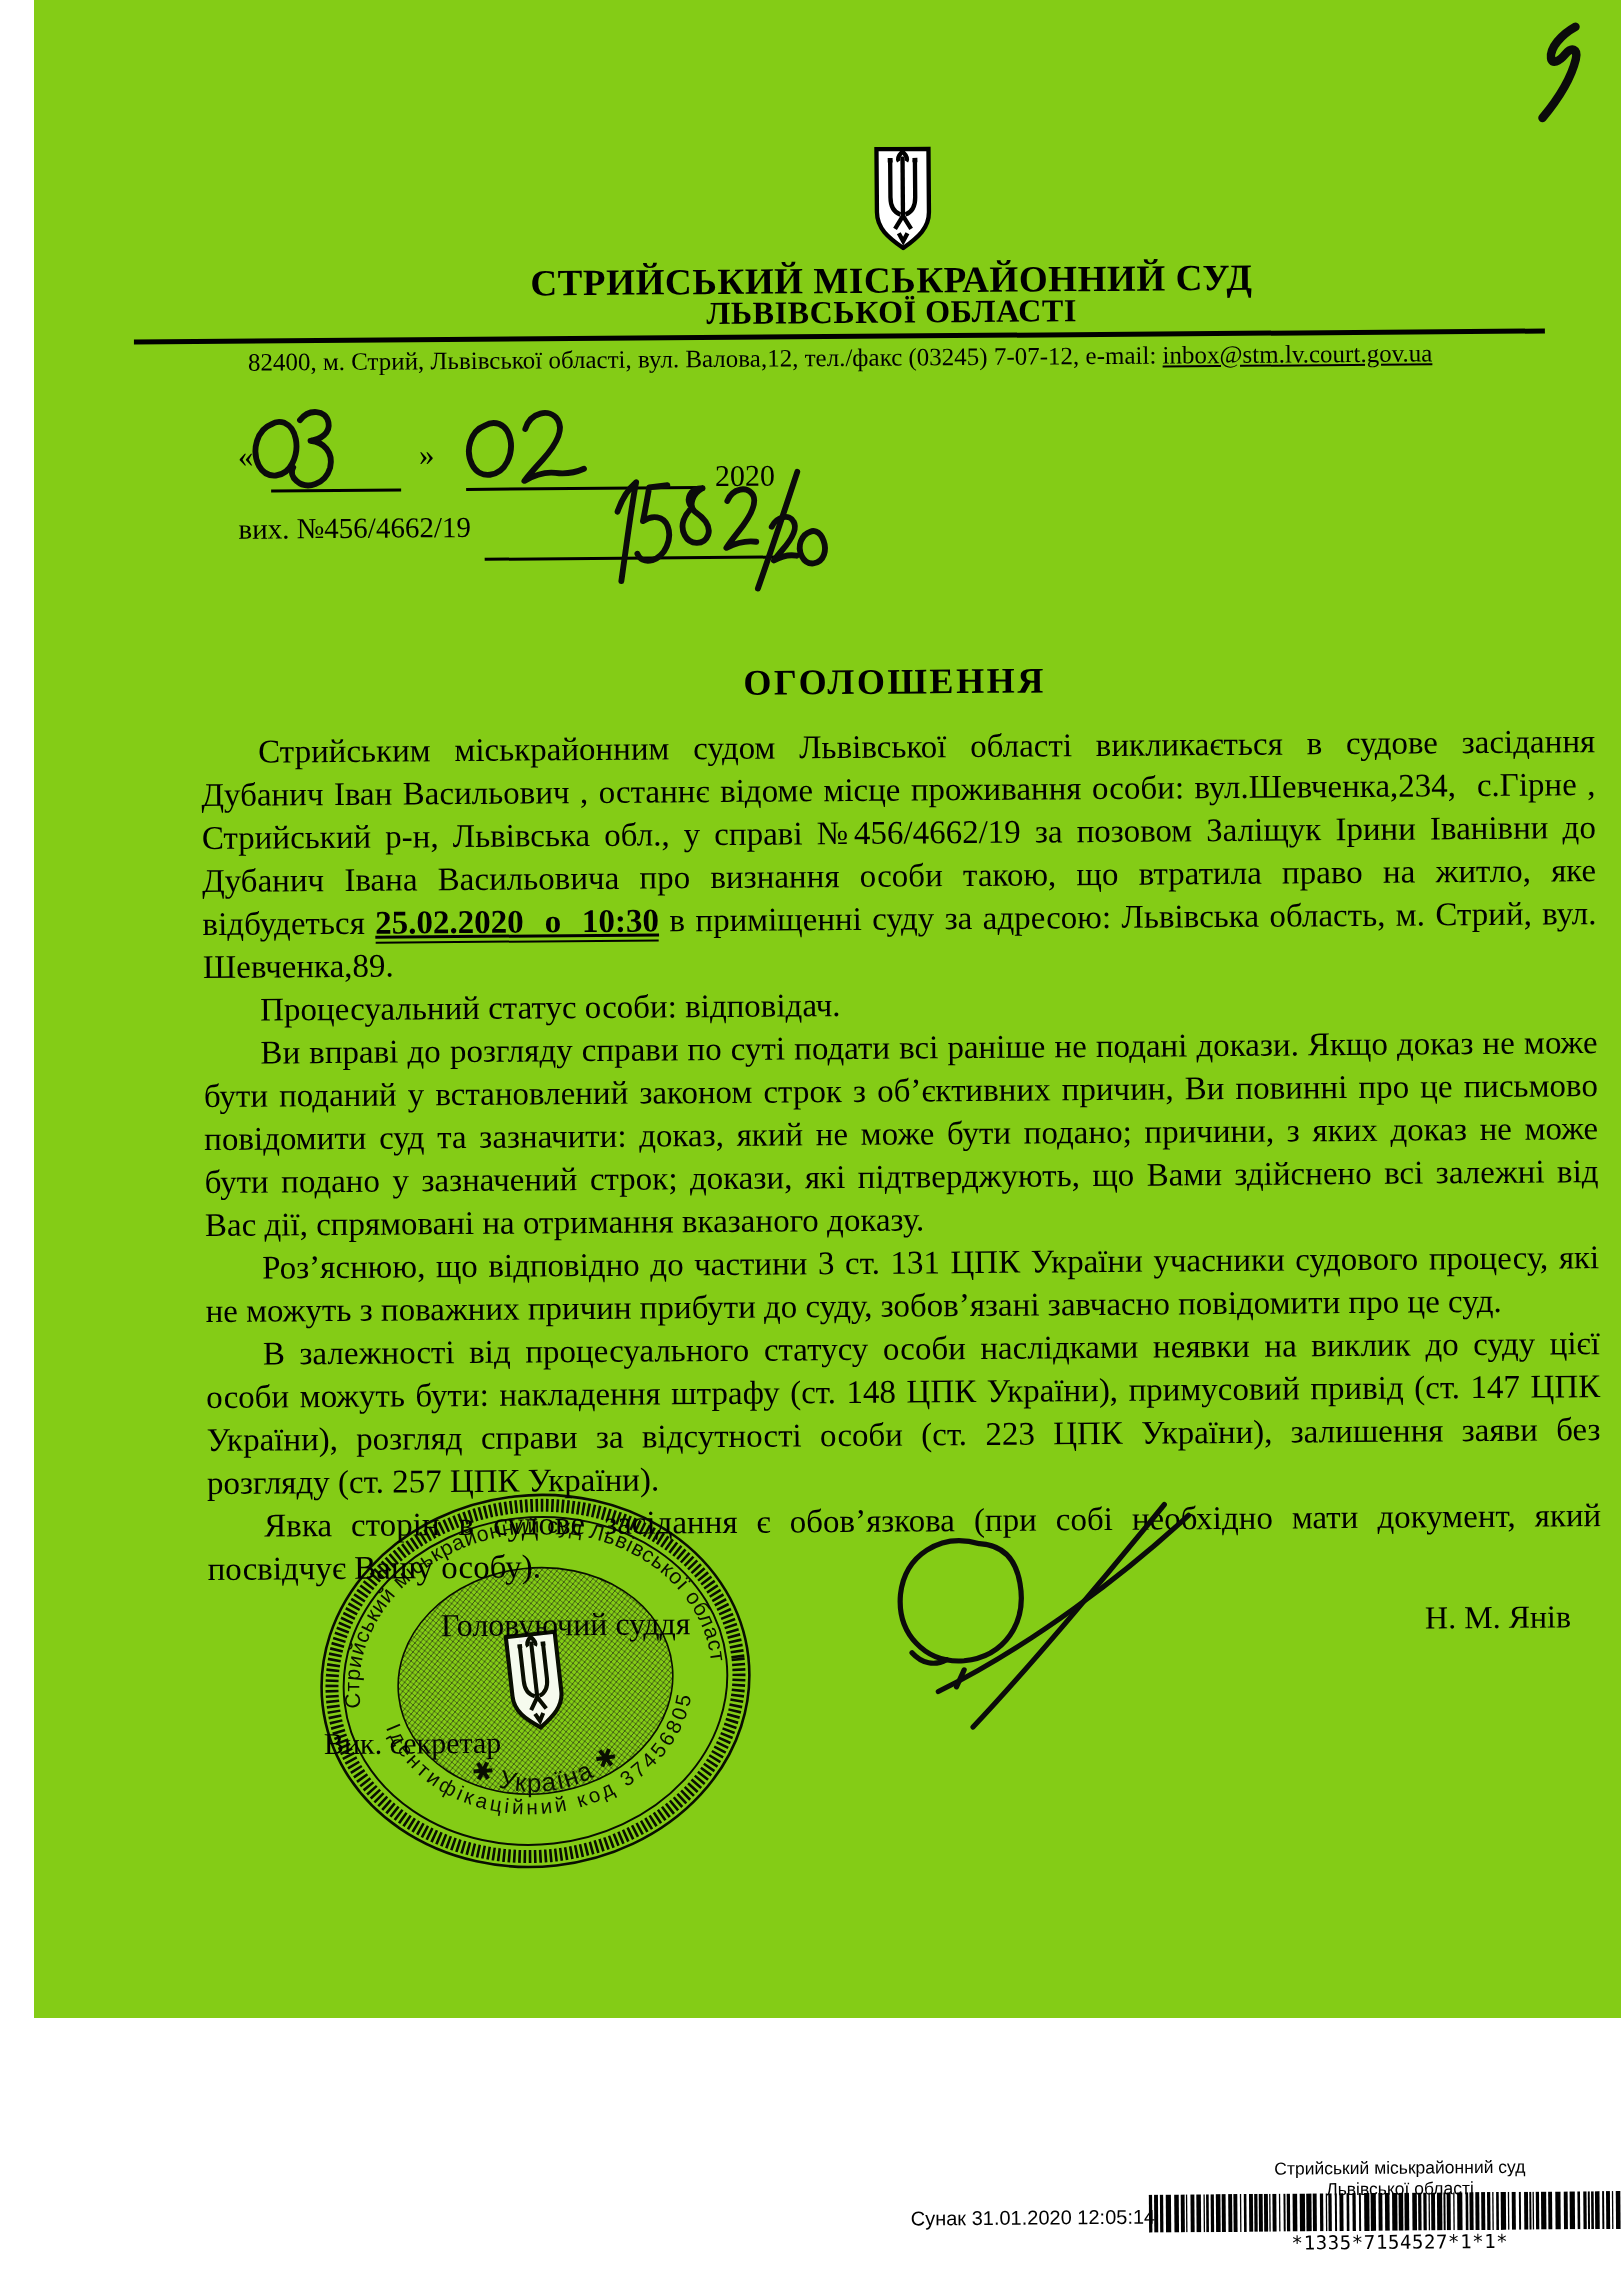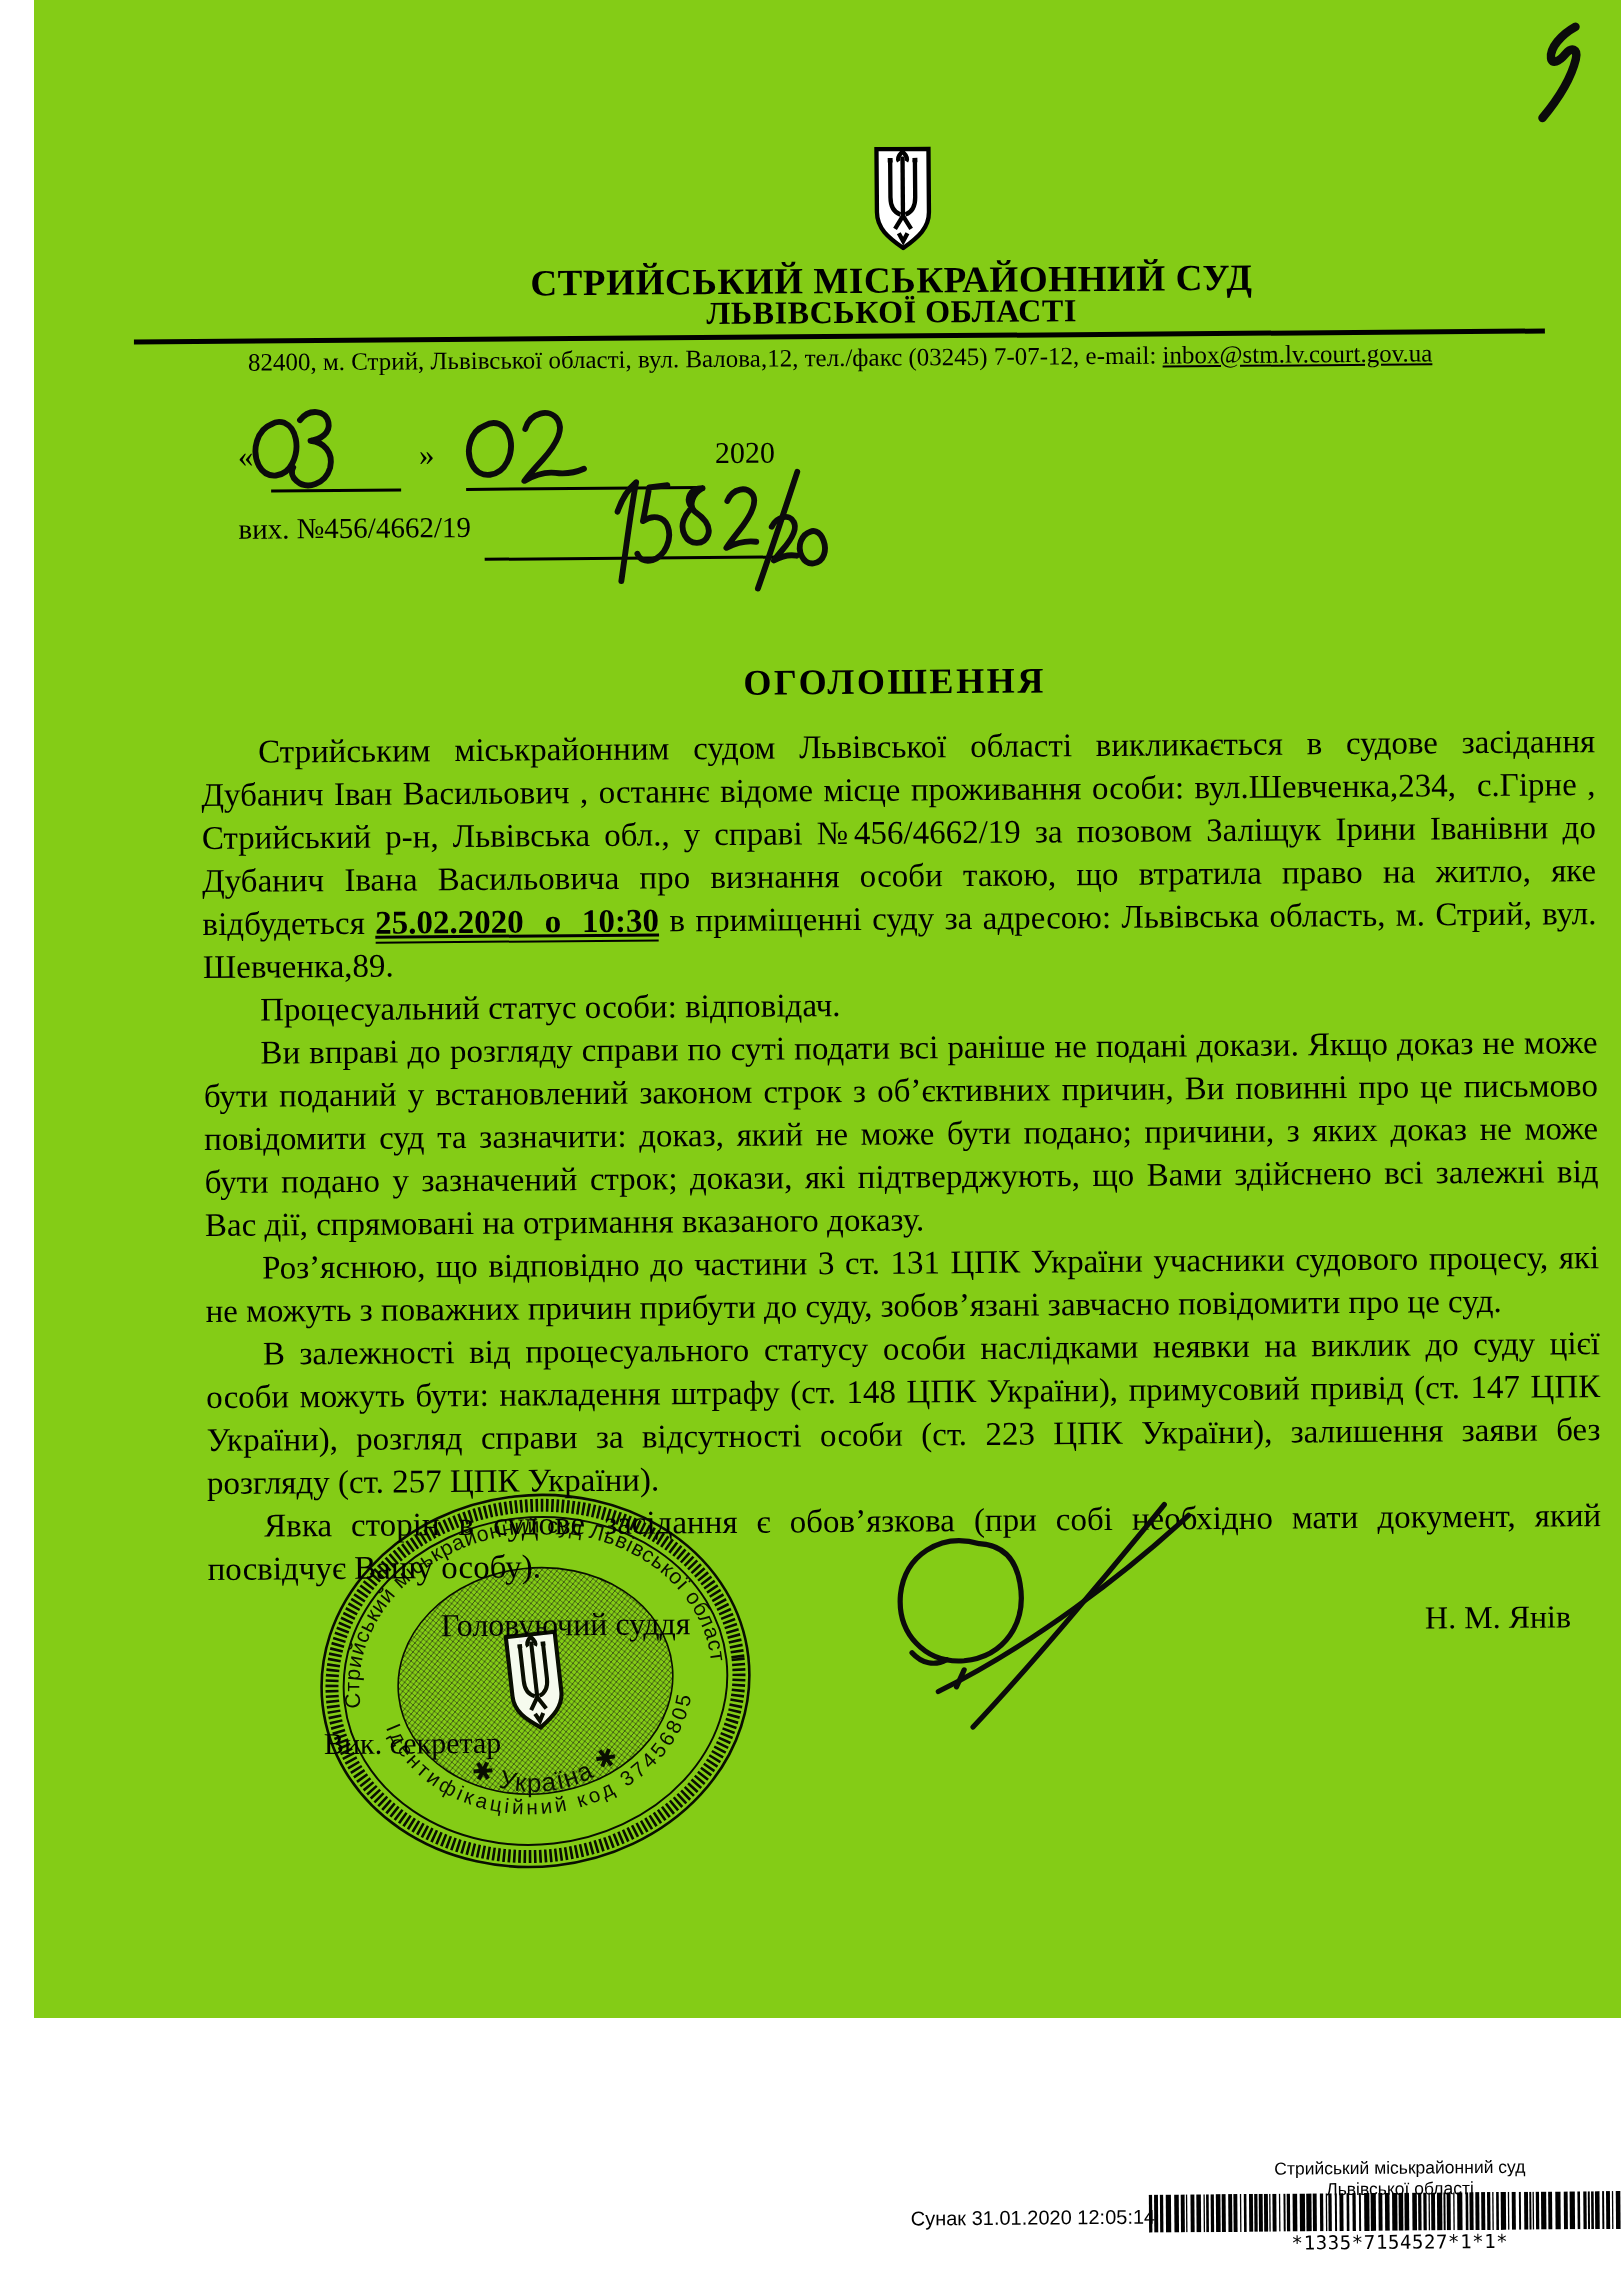--- a/index.html
+++ b/index.html
@@ -18,21 +18,21 @@
   .head-rule{left:106px;top:334px;width:1411px;height:4.5px;background:#000;}
   .addr-line{left:107px;top:344px;width:1410px;text-align:center;font-size:25px;white-space:nowrap;}
   .addr-line .email{text-decoration:underline;}
 
   
   .q-open{left:209px;top:434px;font-size:31px;}
   .blank{background:#000;height:2.6px;}
   .blank1{left:242px;top:485px;width:130px;}
   .q-close{left:390px;top:434px;font-size:31px;}
   .blank2{left:437px;top:485px;width:233px;}
-  .year{left:686px;top:435px;font-size:30px;}
+  .year{left:686px;top:458px;font-size:30px;}
   .outgoing{left:209px;top:508px;font-size:29px;white-space:nowrap;}
   .blank3{left:455px;top:555px;width:299px;}
 
   .ink{stroke:#0b0b0b;fill:none;stroke-linecap:round;stroke-linejoin:round;}
 
   
   .doc-title{left:172px;top:661px;width:1384px;text-align:center;font-size:36px;
              font-weight:bold;letter-spacing:2.6px;}
   .body-text{left:170px;top:726px;width:1394px;font-size:33px;line-height:43px;}
   .body-text p{margin:0;text-indent:57px;text-align:justify;}

